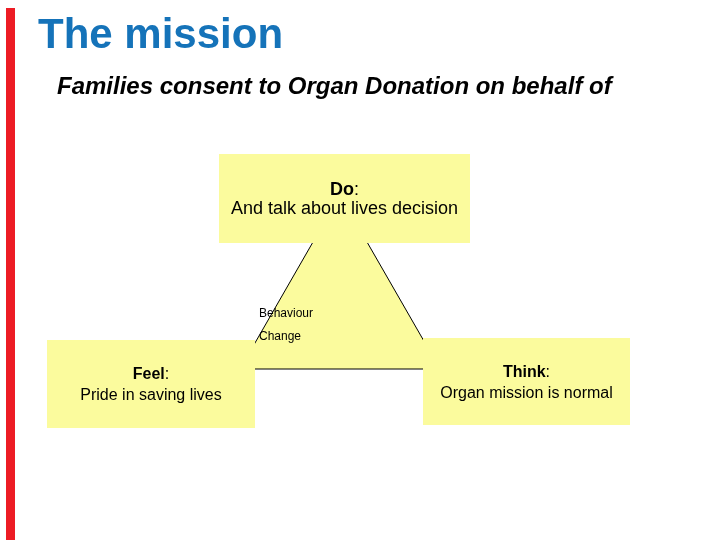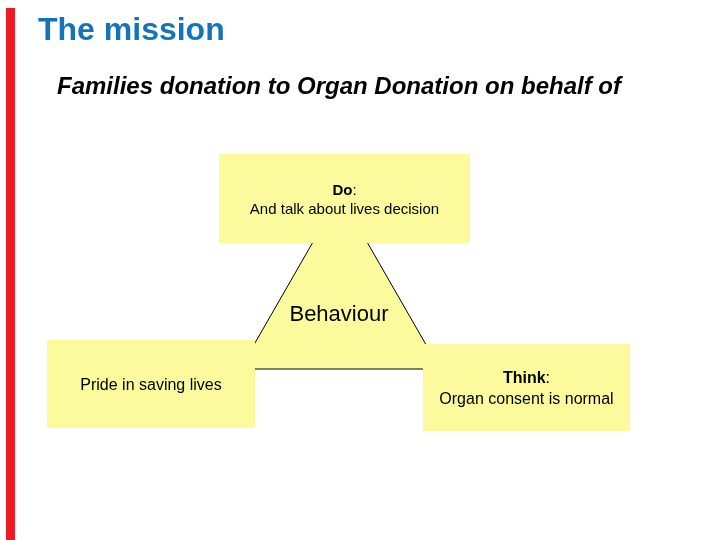--- a/index.html
+++ b/index.html
@@ -22,21 +22,21 @@
     position: absolute;
     left: 6px; top: 8px;
     width: 9px; height: 532px;
     background: var(--accent-red);
     z-index: 4;
   }
   .title {
     position: absolute;
     left: 38px; top: 13px;
     margin: 0;
-    font-size: 32px;
+    font-size: 42px;
     font-weight: 700;
     line-height: 1.0;
     color: var(--title-blue);
     white-space: nowrap;
     z-index: 4;
   }
   .subtitle {
     position: absolute;
     left: 57px; top: 72px;
     font-size: 24px;
@@ -65,73 +65,75 @@
     display: flex;
     flex-direction: column;
     justify-content: center;
     text-align: center;
     z-index: 2;
   }
   .ybox .boxline { display: block; }
   .box-do {
     left: 219px; top: 154px;
     width: 251px; height: 89px;
-    font-size: 15px; line-height: 19px;
+    font-size: 18px; line-height: 19px;
   }
   .box-feel {
     left: 47px; top: 340px;
     width: 208px; height: 88px;
     font-size: 16px; line-height: 21px;
   }
   .box-think {
     left: 423px; top: 338px;
     width: 207px; height: 87px;
-    font-size: 16px; line-height: 21px; margin-top: 6px;
+    font-size: 16px; line-height: 21px;
   }
   .box-heading b { font-weight: 700; }
   .center-label {
     position: absolute;
     left: 259px; top: 302px;
     width: 160px;
-    text-align: center;
-    font-size: 22px;
+    text-align: left;
+    font-size: 12px;
     line-height: 23px;
     color: #000;
     z-index: 3;
   }
   .center-label .cline { display: block; }
 </style>
 </head>
 <body>
 
 <div class="slide-root">
 
   <div class="accent-bar"></div>
 
   <h1 class="title">The mission</h1>
 
   <div class="subtitle">
-    <span class="subline">Families donation to Organ Donation on behalf of</span>
+    <span class="subline">Families consent to Organ Donation on behalf of</span>
   </div>
 
   <svg class="triangle-svg" width="720" height="540" viewBox="0 0 720 540" aria-hidden="true">
     <polygon points="340,195 240,369 440,369"></polygon>
   </svg>
 
   <div class="ybox box-do">
     <span class="boxline box-heading"><b>Do</b><span>:</span></span>
     <span class="boxline">And talk about lives decision</span>
   </div>
 
   <div class="center-label">
     <span class="cline">Behaviour</span>
+    <span class="cline">Change</span>
   </div>
 
   <div class="ybox box-feel">
+    <span class="boxline box-heading"><b>Feel</b><span>:</span></span>
     <span class="boxline">Pride in saving lives</span>
   </div>
 
   <div class="ybox box-think">
     <span class="boxline box-heading"><b>Think</b><span>:</span></span>
-    <span class="boxline">Organ consent is normal</span>
+    <span class="boxline">Organ mission is normal</span>
   </div>
 
 </div>
 
 </body></html>

